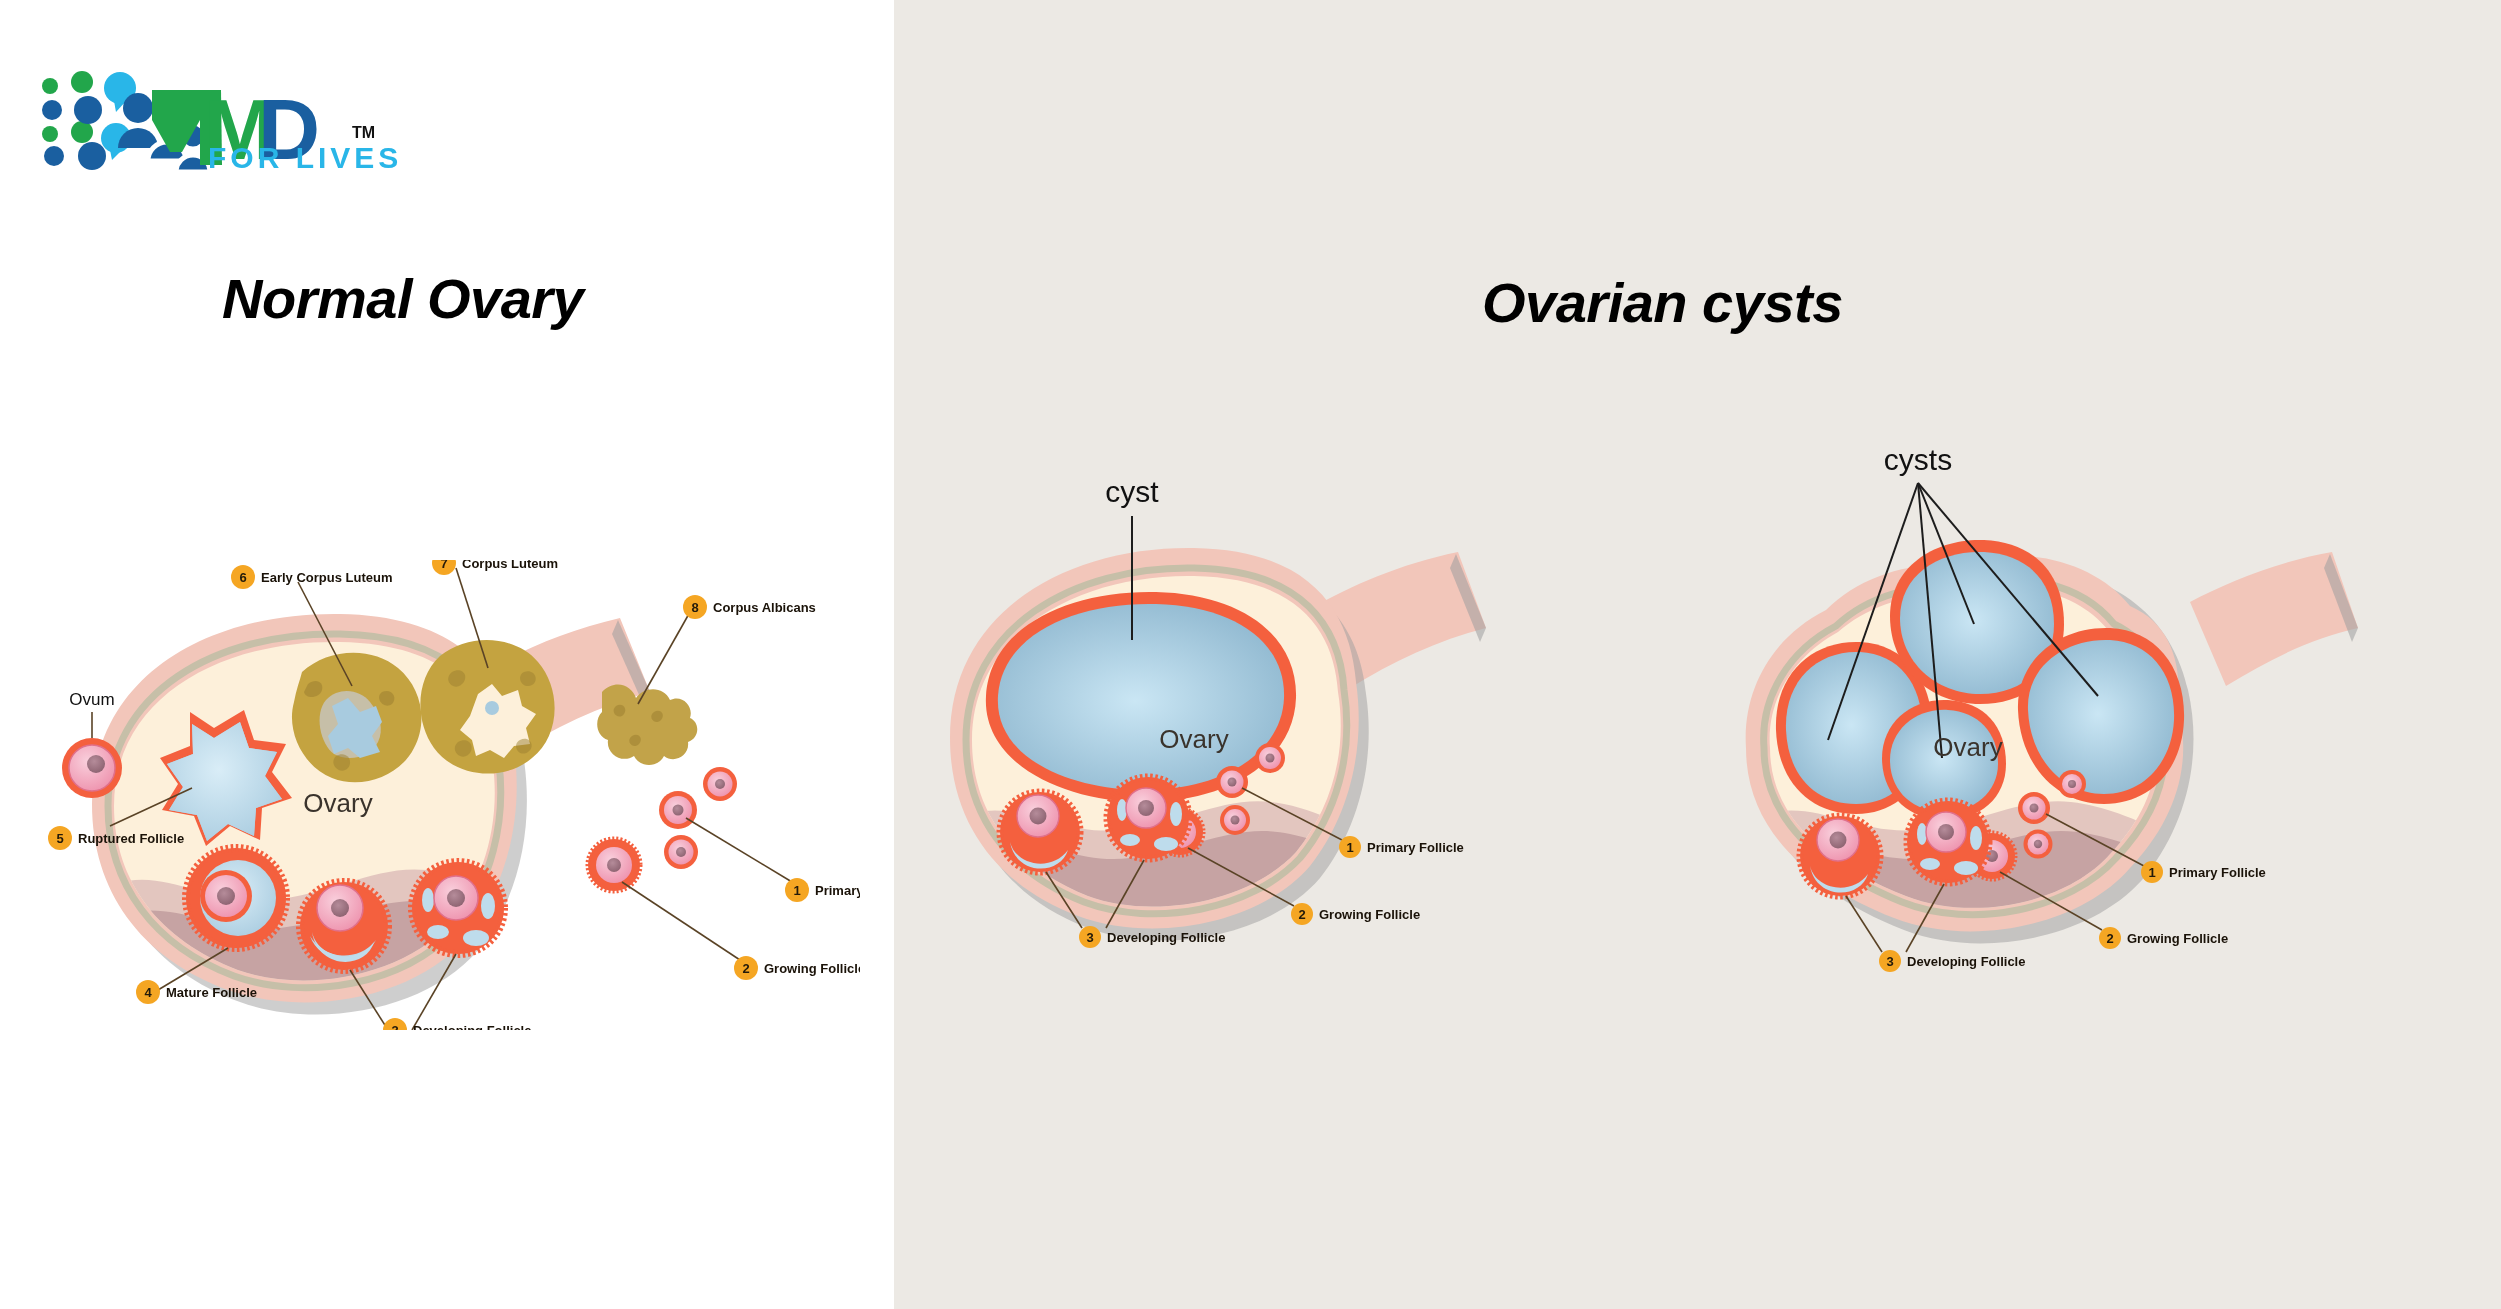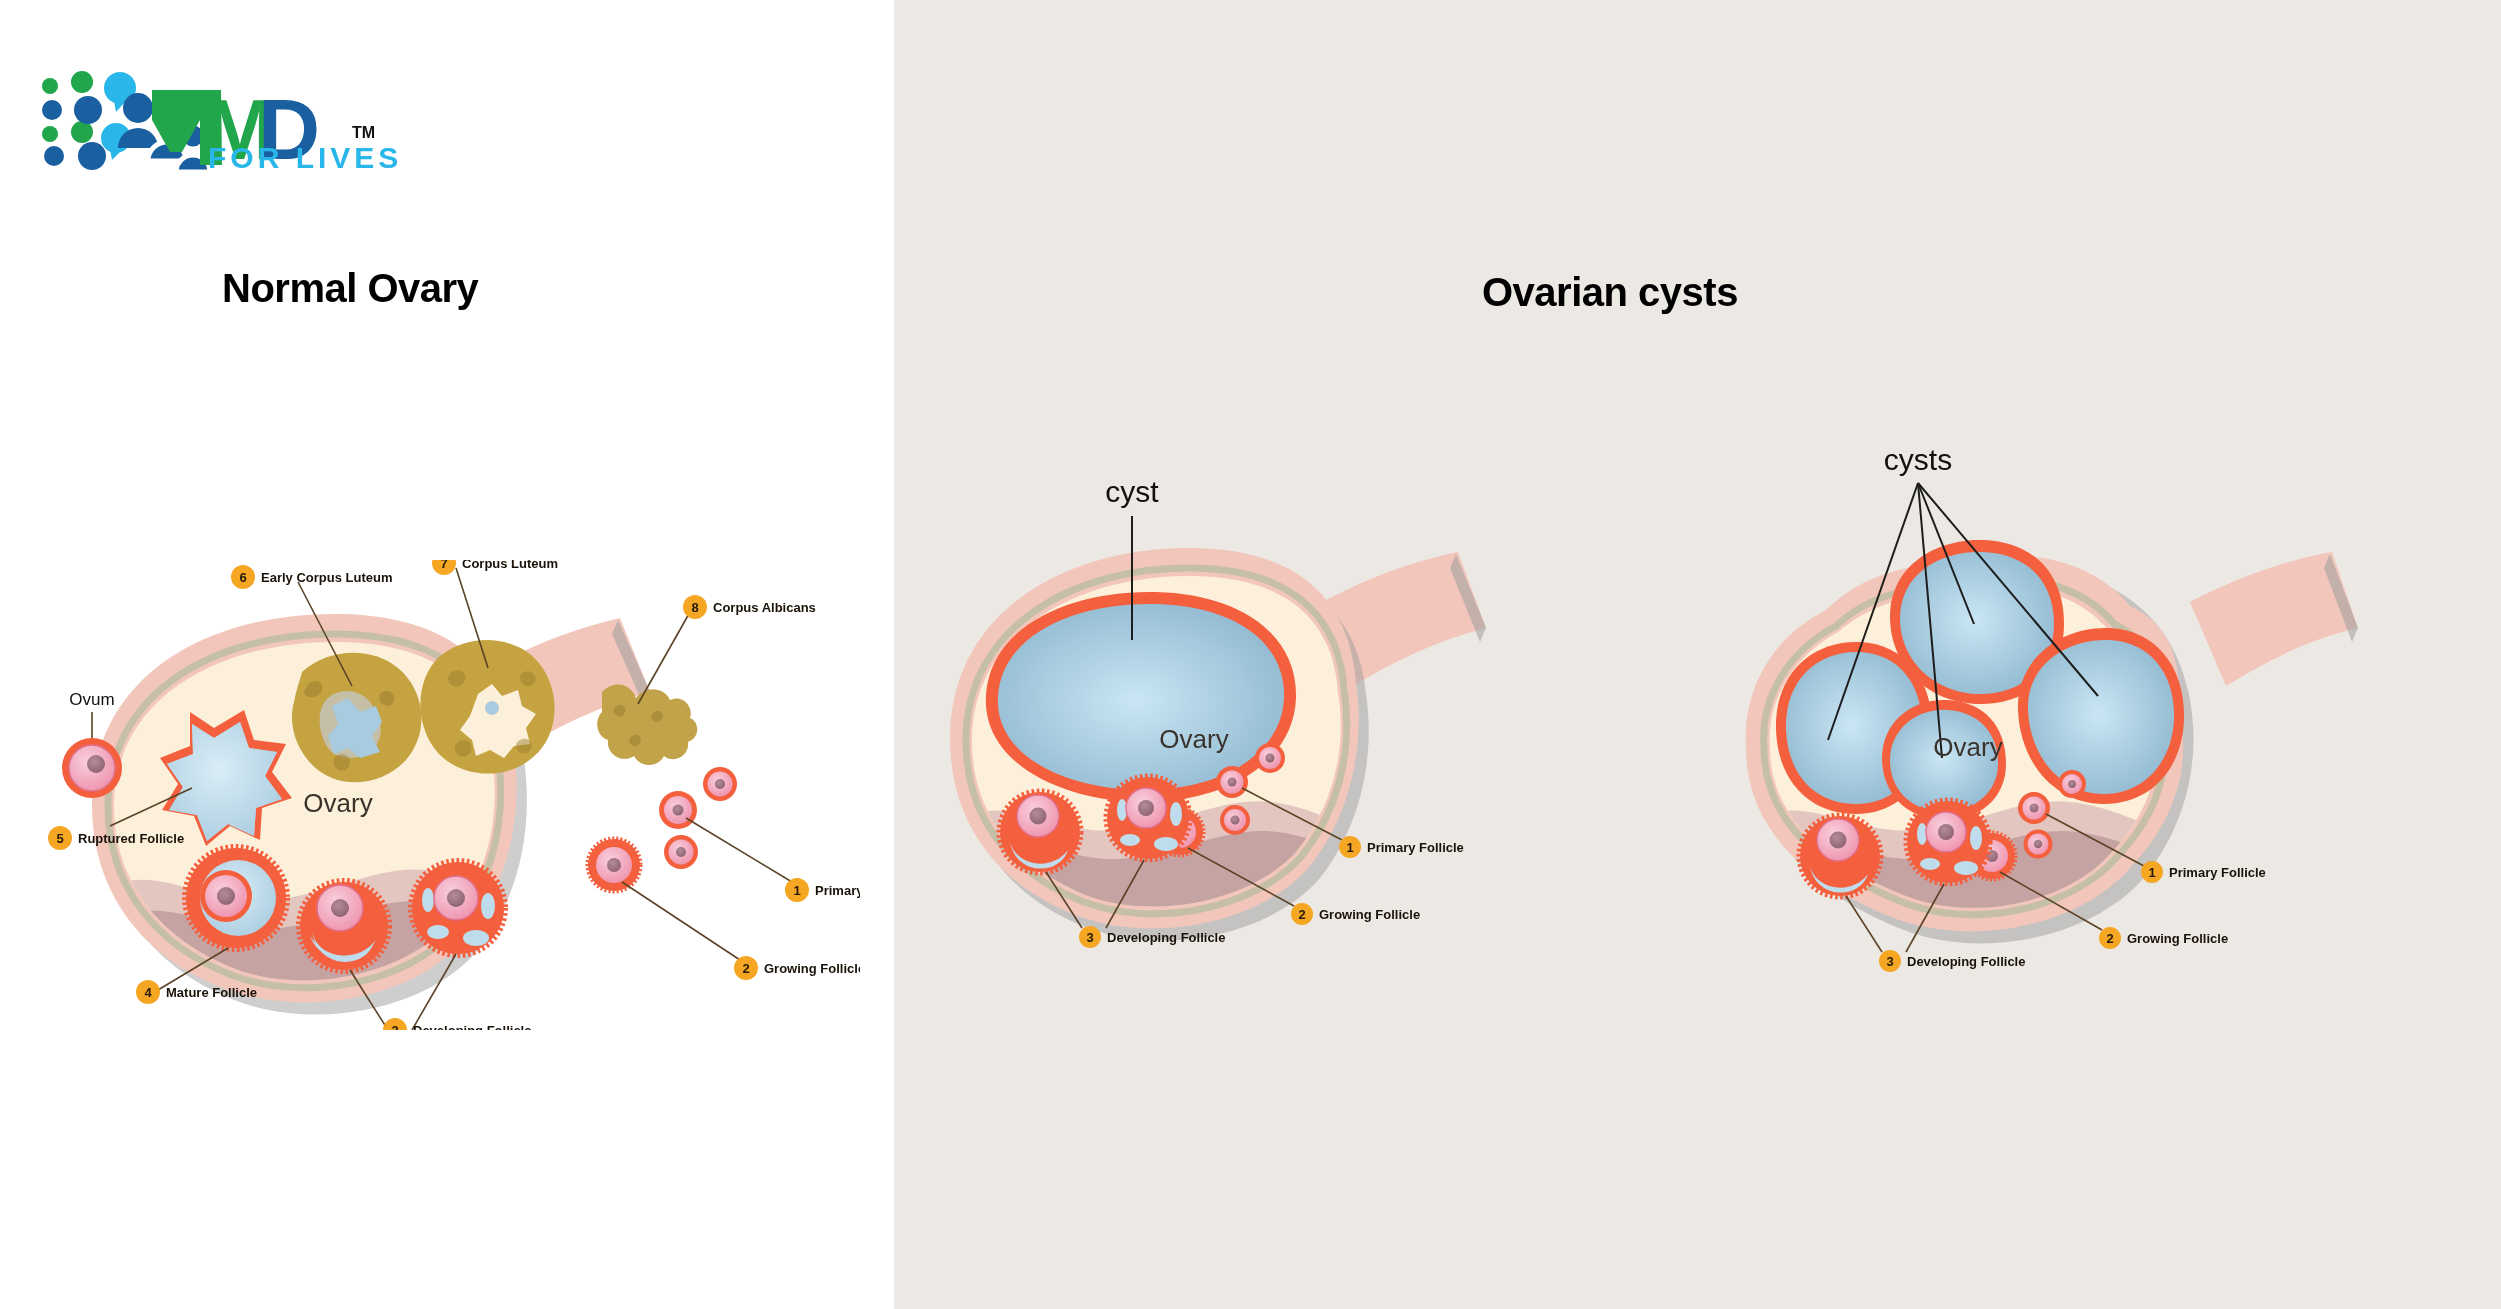--- a/index.html
+++ b/index.html
@@ -9,21 +9,21 @@
     background:#ffffff;
   }
   #stage{position:relative;width:2501px;height:1309px;}
   .panel-left{position:absolute;left:0;top:0;width:894px;height:1309px;background:#ffffff;}
   .panel-right{position:absolute;left:894px;top:0;width:1607px;height:1309px;background:#ECE9E4;}
 
   .logo{position:absolute;left:30px;top:60px;width:390px;height:110px;}
 
   .title{
     position:absolute;font-weight:bold;color:#000;
-    font-size:40px;letter-spacing:-0.5px;white-space:nowrap;
+    font-size:56px;letter-spacing:-0.5px;white-space:nowrap;font-style:italic;
   }
   #title-normal{left:222px;top:266px;}
   #title-cysts{left:1482px;top:270px;text-align:center;}
 
   svg{display:block;}
   .svgwrap{position:absolute;}
   #fig-normal{left:40px;top:560px;}
   #fig-cyst{left:930px;top:440px;}
   #fig-cysts{left:1720px;top:420px;}
 

